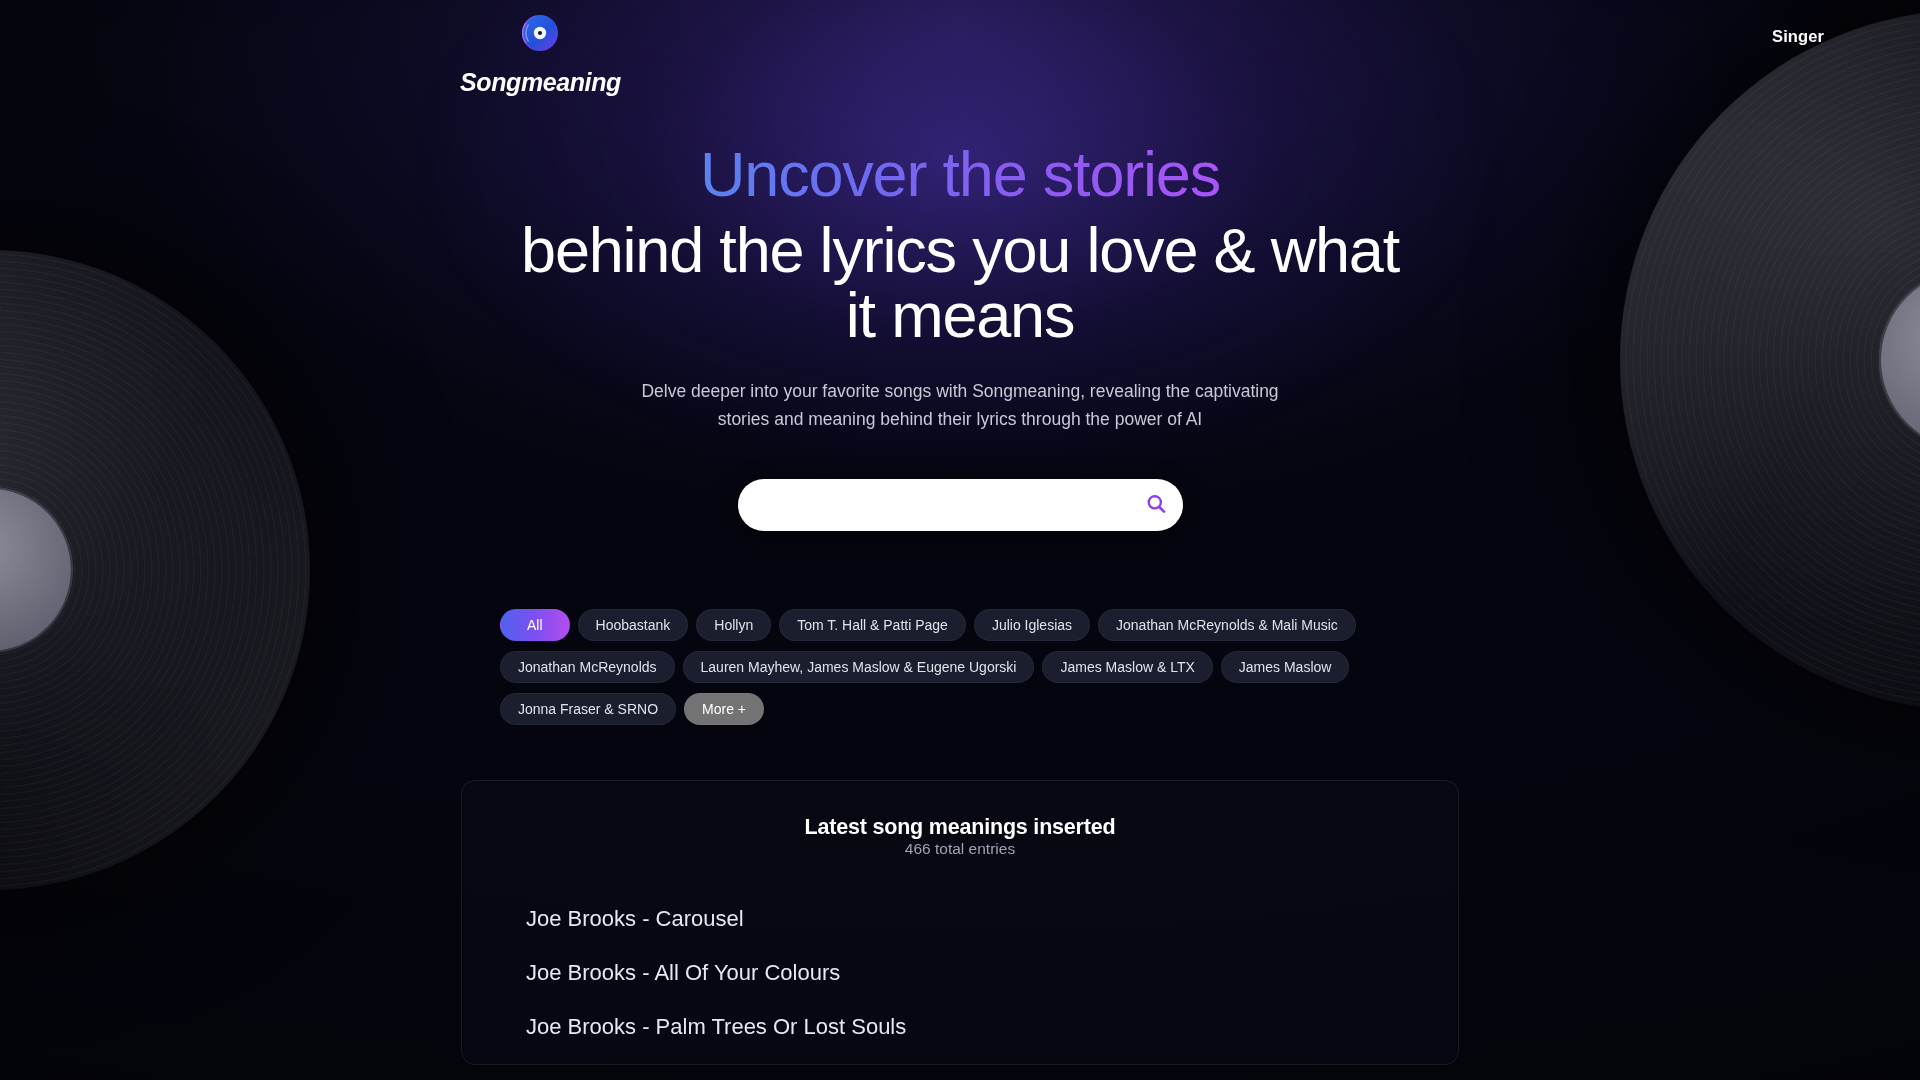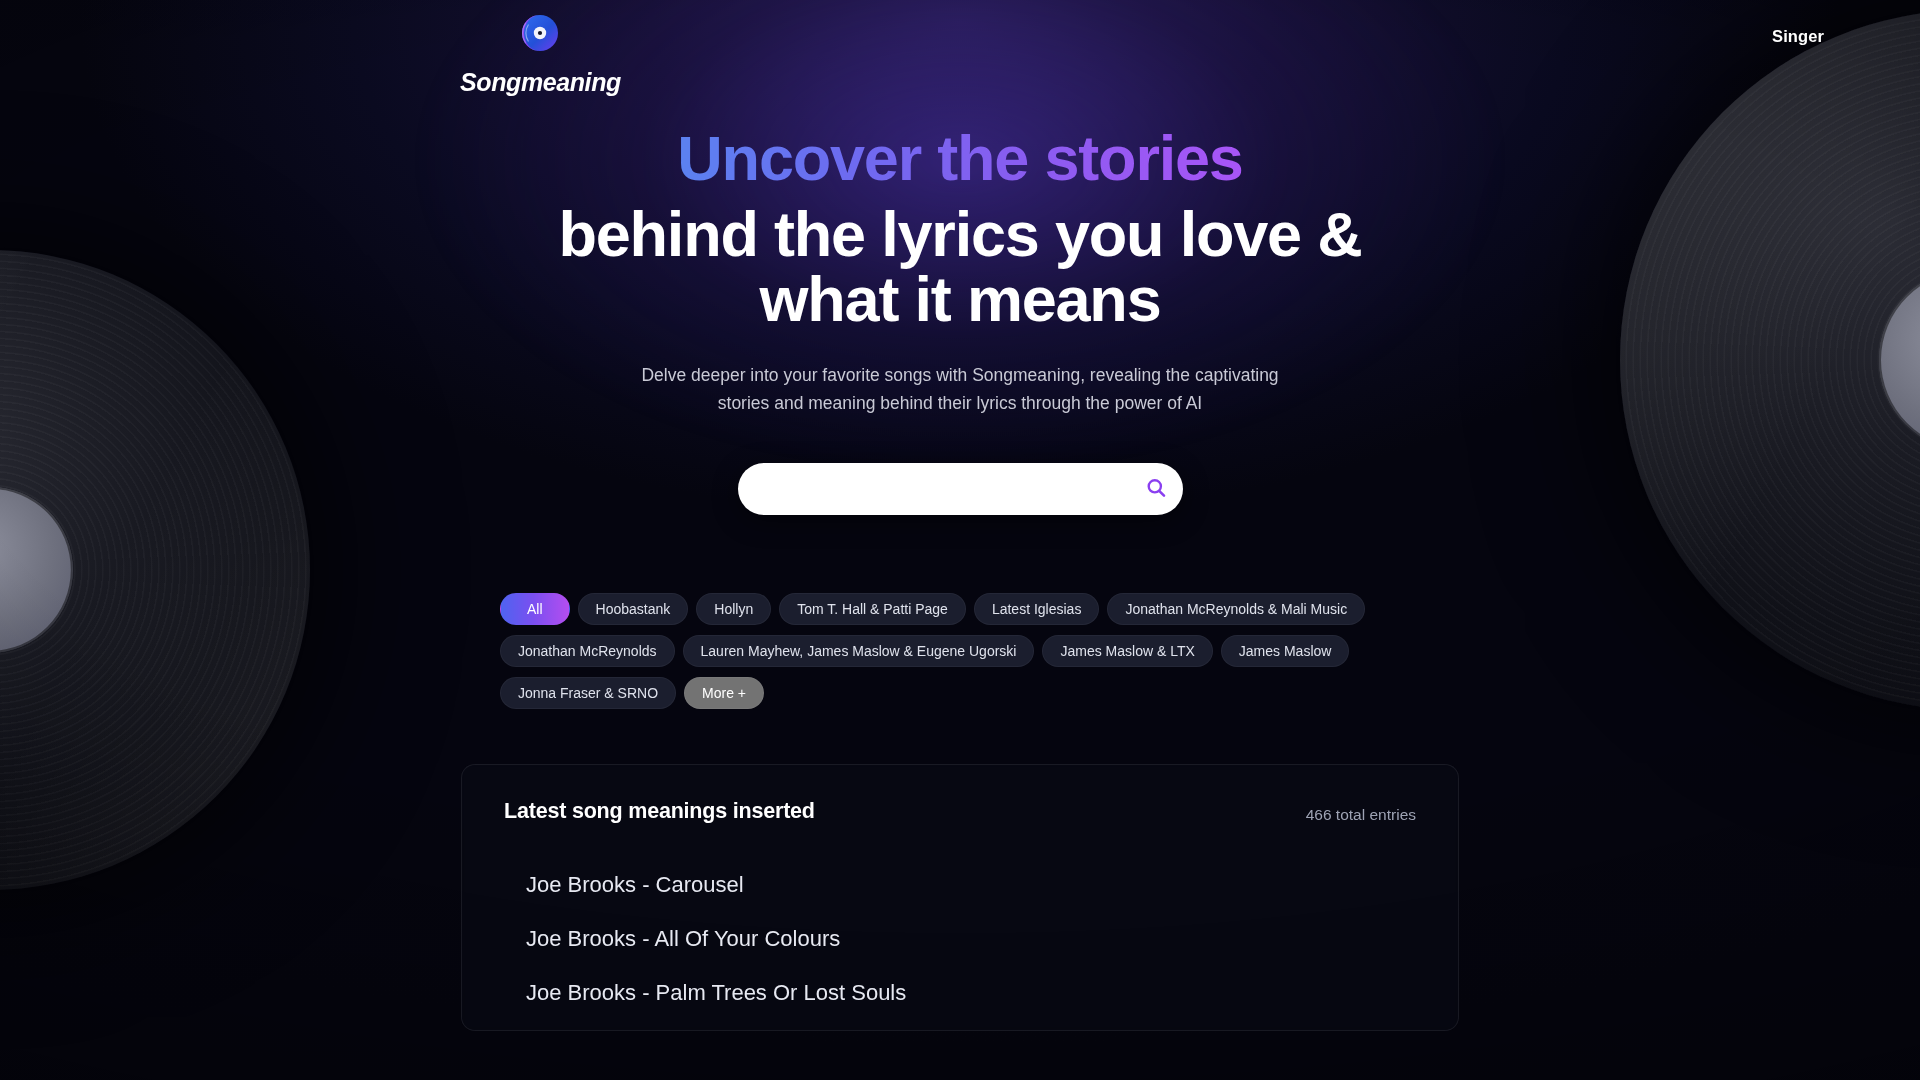--- a/index.html
+++ b/index.html
@@ -79,22 +79,22 @@
   }
   .nav{ margin-left:auto; display:flex; align-items:flex-end; gap:34px; }
   .nav-link{
     font-size:16.5px; font-weight:700; color:#fff; text-decoration:none;
     letter-spacing:.1px; cursor:pointer;
   }
 
   
   .hero{ text-align:center; padding-top:54px; }
   .hero-title{
-    font-size:63px; line-height:1.02; font-weight:700; letter-spacing:-1.2px;
-    max-width:880px; margin:0 auto;
+    font-size:63px; line-height:1.02; font-weight:400; letter-spacing:-1.2px;
+    max-width:880px; margin:16px auto;
   }
   .hero-title .grad{
     background:linear-gradient(90deg,#5b82f0 0%,#6d6bf0 30%,#8a5cf0 62%,#a855f7 100%);
     -webkit-background-clip:text; background-clip:text;
     -webkit-text-fill-color:transparent; color:transparent;
     display:inline-block;
   }
   .hero-line2{ color:#fff; display:block; margin-top:12px; }
   .hero-sub{
     margin:30px auto 0; max-width:660px;
@@ -136,21 +136,21 @@
   .tag.more{ background:#737373; color:#fff; font-weight:500; }
 
   
   .card{
     margin:55px auto 0; width:998px;
     background:rgba(10,11,22,.55);
     border:1px solid rgba(255,255,255,.075);
     border-radius:14px; padding:34px 42px 10px 42px;
     backdrop-filter:blur(2px);
   }
-  .card-head{ display:flex; align-items:flex-end; justify-content:space-between; }
+  .card-head{ display:flex; align-items:center; justify-content:space-between;flex-direction:column; }
   .card-title{ font-size:21.5px; font-weight:700; color:#fff; letter-spacing:-.2px; }
   .card-count{ font-size:15.5px; color:#9ea3b4; }
   .song-list{ margin-top:34px; }
   .song-item{
     font-size:22px; color:#e7e9f2; padding:14px 0 14px 22px; cursor:pointer;
   }
 </style>
 </head>
 <body>
 
@@ -217,21 +217,21 @@
         </button>
       </div>
     </div>
   </section>
 
   <div class="tags">
     <button class="tag active">All</button>
     <button class="tag">Hoobastank</button>
     <button class="tag">Hollyn</button>
     <button class="tag">Tom T. Hall &amp; Patti Page</button>
-    <button class="tag">Latest Iglesias</button>
+    <button class="tag">Julio Iglesias</button>
     <button class="tag">Jonathan McReynolds &amp; Mali Music</button>
     <button class="tag">Jonathan McReynolds</button>
     <button class="tag">Lauren Mayhew, James Maslow &amp; Eugene Ugorski</button>
     <button class="tag">James Maslow &amp; LTX</button>
     <button class="tag">James Maslow</button>
     <button class="tag">Jonna Fraser &amp; SRNO</button>
     <button class="tag more">More +</button>
   </div>
 
   <section class="card">

